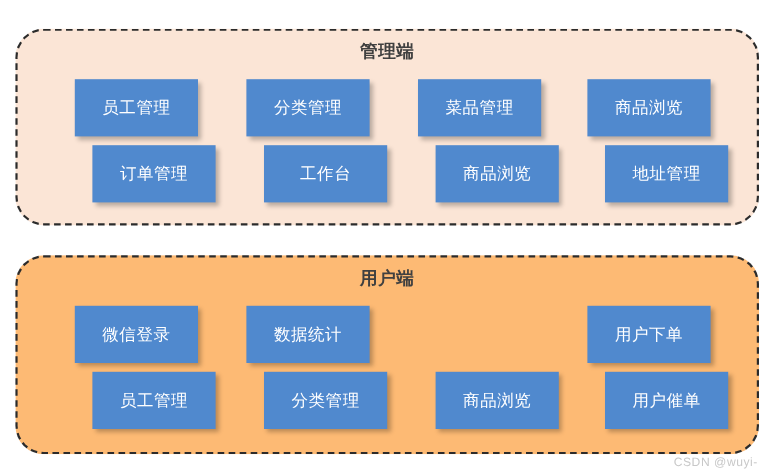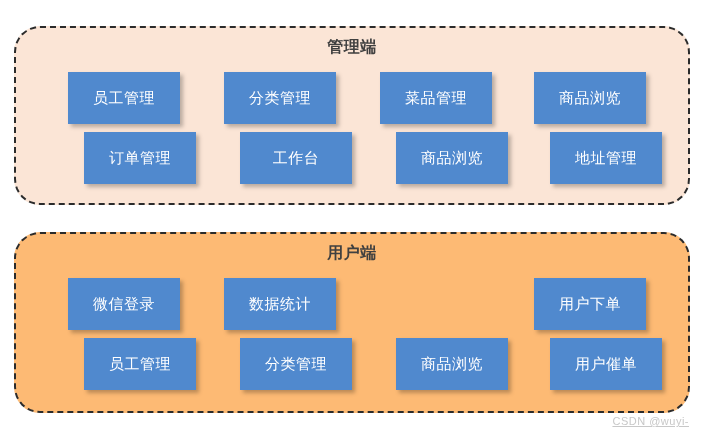--- a/index.html
+++ b/index.html
@@ -81,21 +81,20 @@
   .row-1 { top: 104px; margin-left: 16px; }
 
   .watermark {
     position: absolute;
     right: 12px;
     bottom: 6px;
     font-size: 11px;
     color: #c8c8c8;
     letter-spacing: 0.5px;
     user-select: none;
-    text-decoration: underline;
   }
 </style>
 </head>
 <body>
 
 <div class="canvas">
 
   <div class="panel panel-admin">
     <div class="panel-title">管理端</div>
 

